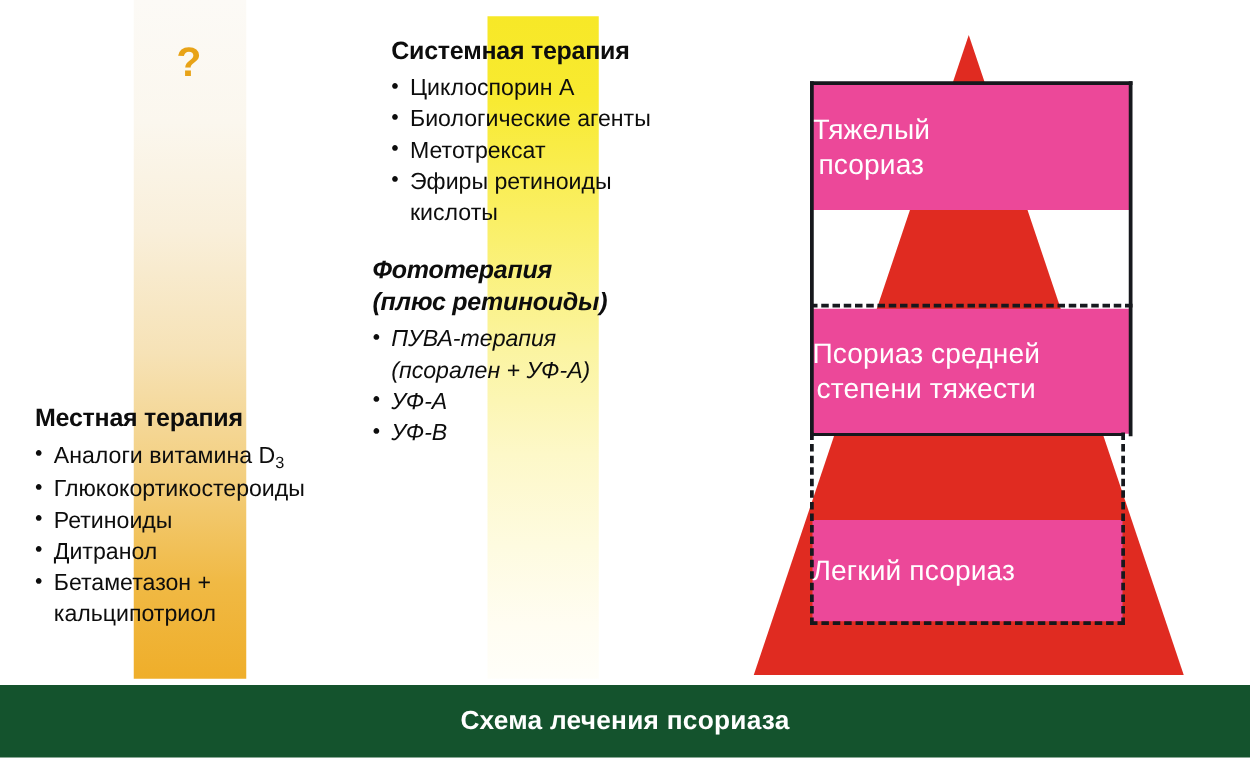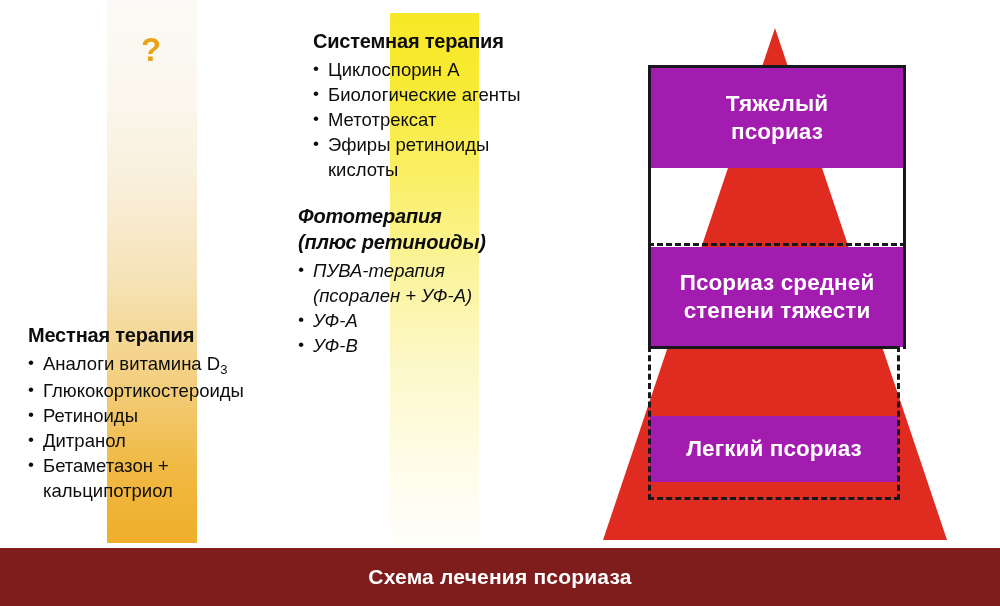--- a/index.html
+++ b/index.html
@@ -123,34 +123,34 @@
     top: 0px;
     width: 370px;
     height: 548px;
     z-index: 2;
   }
   #pyramid-area svg { display: block; }
 
   .sev-box {
     position: absolute;
     z-index: 5;
-    background: #a21caf;
+    background: #ec4899;
     display: flex;
     align-items: center;
-    justify-content: center;
+    justify-content: flex-start;
     text-align: center;
     color: #ffffff;
-    font-weight: bold;
+    font-weight: normal;
     font-size: 22.5px;
     line-height: 28px;
     letter-spacing: 0.1px;
   }
   #box-severe   { left: 650px; top: 67px;  width: 254px; height: 101px; }
   #box-moderate { left: 650px; top: 247px; width: 254px; height: 100px; }
-  #box-mild     { left: 650px; top: 416px; width: 248px; height: 66px;  }
+  #box-mild     { left: 650px; top: 416px; width: 248px; height: 81px;  }
 
   
   .frame {
     position: absolute;
     z-index: 6;
     pointer-events: none;
   }
   #frame-solid {
     left: 648px;
     top: 65px;
@@ -179,21 +179,21 @@
     box-sizing: border-box;
   }
 
   
   #caption-banner {
     position: absolute;
     left: 0;
     top: 548px;
     width: 1000px;
     height: 58px;
-    background: #7f1d1d;
+    background: #14532d;
     z-index: 10;
     display: flex;
     align-items: center;
     justify-content: center;
     color: #ffffff;
     font-weight: bold;
     font-size: 21px;
     letter-spacing: 0.2px;
   }
 </style>

